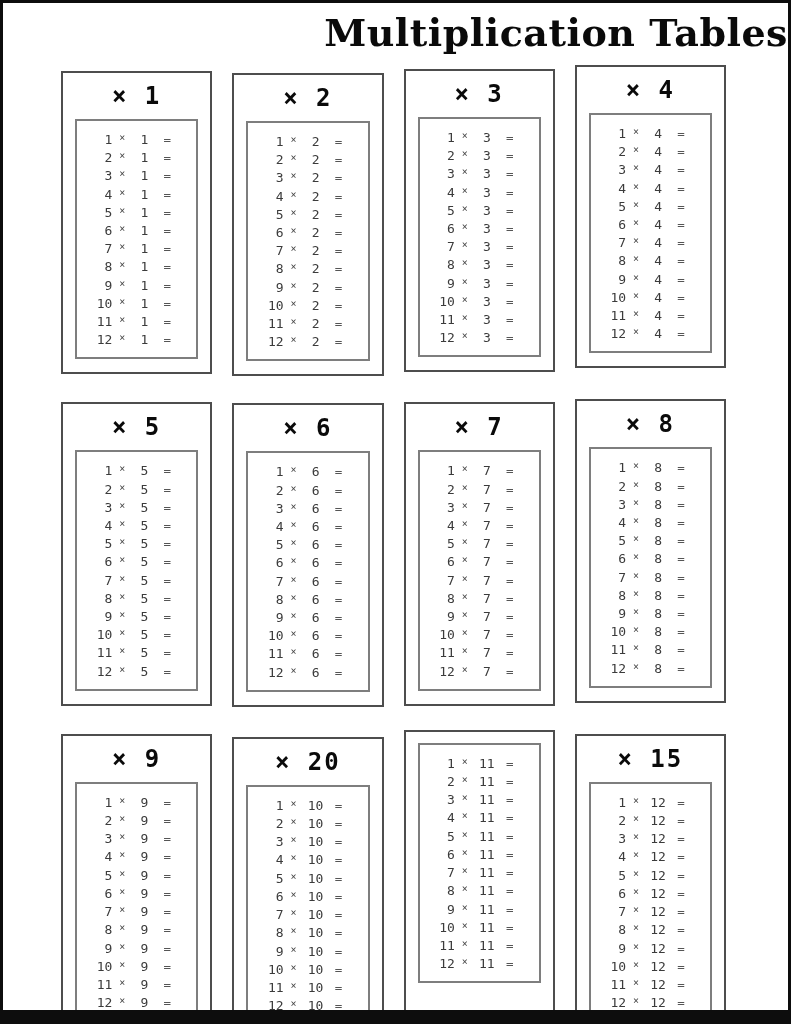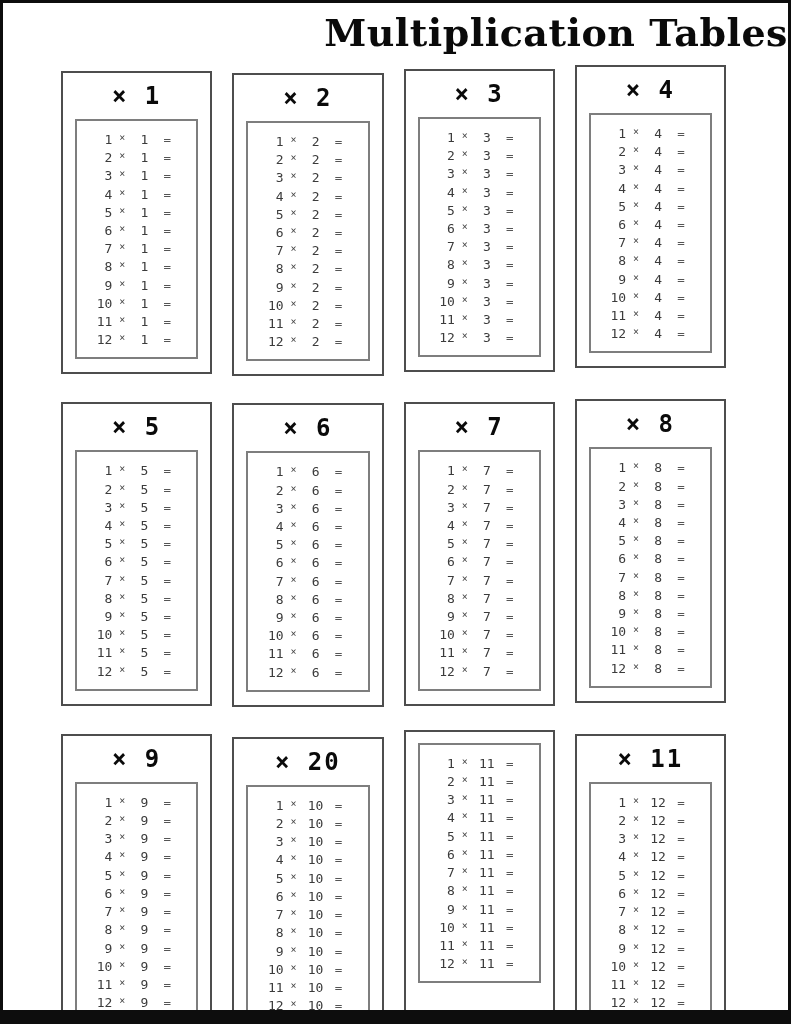--- a/index.html
+++ b/index.html
@@ -933,21 +933,21 @@
           <div class="row">
             <span class="cell-a">12</span>
             <span class="cell-t">×</span>
             <span class="cell-b">11</span>
             <span class="cell-e">=</span>
           </div>
         </div>
   </div>
 
   <div class="card">
-    <div class="card-title">× 11</div>
+    <div class="card-title">× 15</div>
     <div class="rows-box">
           <div class="row">
             <span class="cell-a">1</span>
             <span class="cell-t">×</span>
             <span class="cell-b">12</span>
             <span class="cell-e">=</span>
           </div>
           <div class="row">
             <span class="cell-a">2</span>
             <span class="cell-t">×</span>

